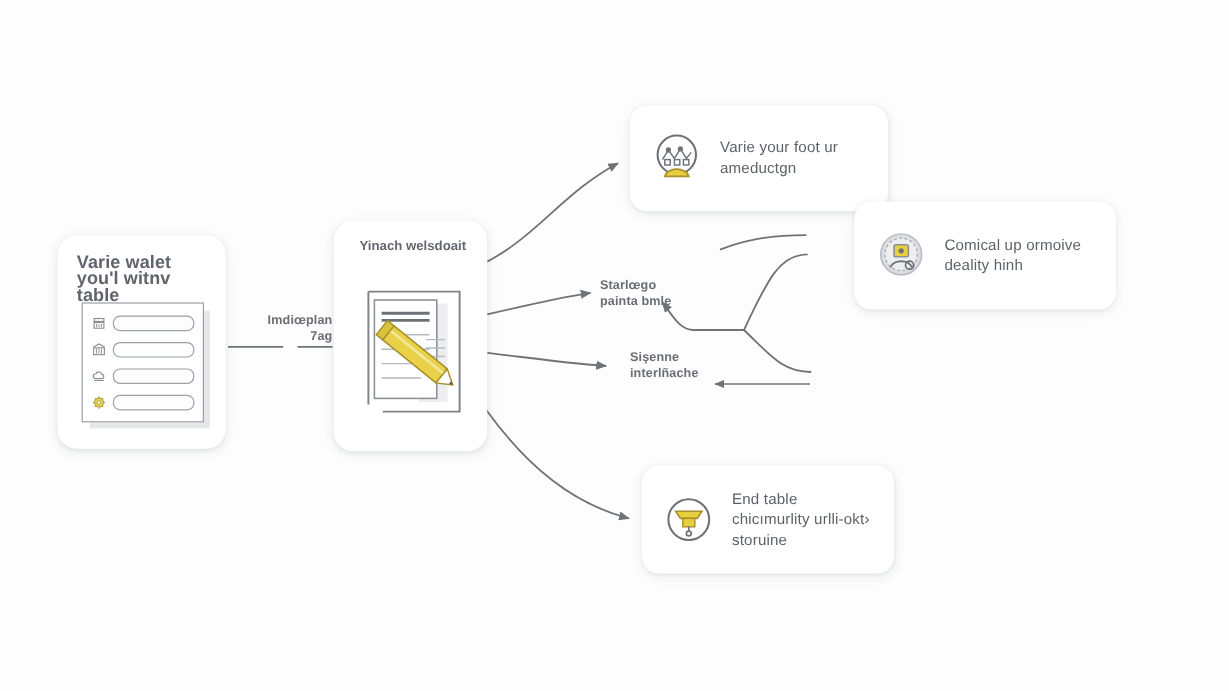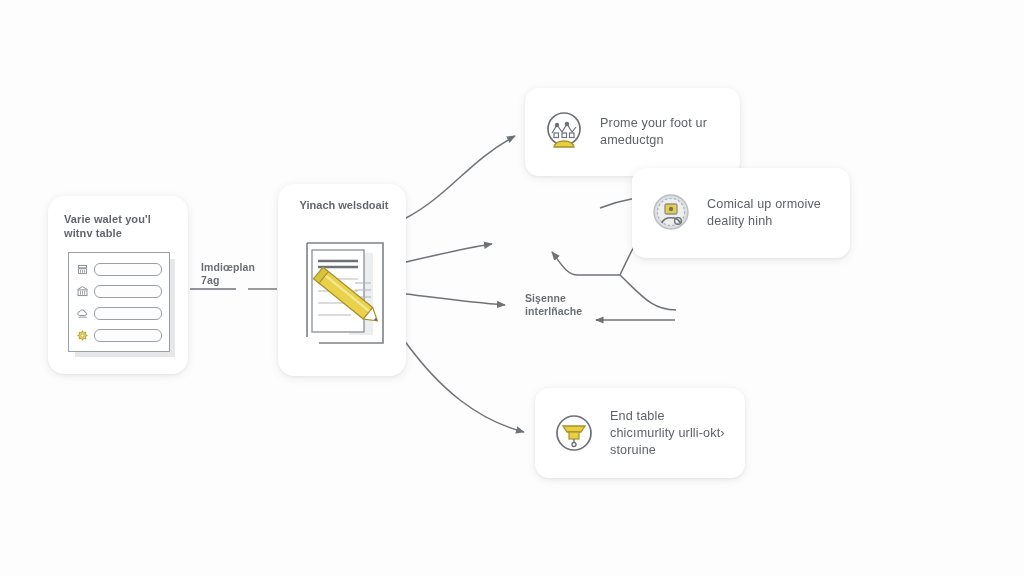--- a/index.html
+++ b/index.html
@@ -51,21 +51,21 @@
     top: 196px;
     width: 140px;
     height: 178px;
     border-radius: 16px;
   }
   .source-title {
     position: absolute;
     left: 16px;
     top: 16px;
     width: 116px;
-    font-size: 11px;
+    font-size: 15px;
     line-height: 14px;
     color: #60656b;
     font-weight: 700;
     letter-spacing: .1px;
     filter: blur(.25px);
   }
   .source-panel {
     position: absolute;
     left: 20px;
     top: 56px;
@@ -128,21 +128,21 @@
 
   
   .outcome {
     display: flex;
     align-items: center;
     padding: 0 16px;
     box-sizing: border-box;
     gap: 13px;
   }
   #card-outcome-0 { left: 525px; top:  88px; width: 215px; height: 88px; }
-  #card-outcome-1 { left: 632px; top: 168px; width: 218px; height: 90px; }
+  #card-outcome-1 { left: 712px; top: 168px; width: 218px; height: 90px; }
   #card-outcome-2 { left: 676px; top: 277px; width: 212px; height: 90px; }
   #card-outcome-3 { left: 535px; top: 388px; width: 210px; height: 90px; }
 
   .outcome-icon {
     flex: 0 0 46px;
     width: 46px;
     height: 46px;
     display: block;
   }
   .outcome-text {
@@ -157,21 +157,21 @@
   .edge-label {
     position: absolute;
     font-size: 10.5px;
     line-height: 13px;
     color: #6a6f75;
     font-weight: 700;
     letter-spacing: .1px;
     filter: blur(.28px);
     white-space: pre-line;
   }
-  #label-link { left: 201px; top: 261px; width: 76px; text-align: left; }
+  #label-link { left: 201px; top: 261px; width: 76px; text-align: right; }
   #label-mid-a { left: 500px; top: 232px; width: 92px; }
   #label-mid-b { left: 513px; top: 292px; width: 96px; margin-left: 12px; }
 </style>
 </head>
 <body>
 
 <div id="canvas" style="width: 1024px; height: 576px; background: rgb(253, 253, 253);">
 
   <svg id="edges" viewBox="0 0 1024 576" xmlns="http://www.w3.org/2000/svg">
     <defs>
@@ -305,21 +305,21 @@
       <g stroke="#6d7278" stroke-width="1.2" fill="none">
         <path d="M11 24 L16 16 L21 23 L26 15 L31 23 L35 18"></path>
         <rect x="13" y="24" width="4.5" height="4.5"></rect>
         <rect x="21" y="24" width="4.5" height="4.5"></rect>
         <rect x="28.5" y="24" width="4.5" height="4.5"></rect>
         <circle cx="16" cy="16" r="1.6" fill="#6d7278"></circle>
         <circle cx="26" cy="15" r="1.6" fill="#6d7278"></circle>
       </g>
       <path d="M13 38 C15 30 31 30 33 38 Z" fill="#e8cf3f" stroke="#a8912c" stroke-width="1.4"></path>
     </svg>
-    <div class="outcome-text">Prome your foot ur
+    <div class="outcome-text">Varie your foot ur
 ameductgn</div>
   </div>
 
   <div class="card outcome" id="card-outcome-1">
     <svg class="outcome-icon" viewBox="0 0 46 46">
       <circle cx="23" cy="22" r="17" fill="#dcdee1" stroke="#b9bec4" stroke-width="1.4"></circle>
       <circle cx="23" cy="22" r="13.5" fill="#eceef0" stroke="#aab0b6" stroke-width="1.2" stroke-dasharray="2.2 2.2"></circle>
       <rect x="17" y="14" width="12" height="10" rx="1.6" fill="#e8cf3f" stroke="#8d8f93" stroke-width="1.3"></rect>
       <circle cx="23" cy="19" r="2.2" fill="#6d7278"></circle>
       <path d="M14 33 C16 26 30 26 32 33" fill="none" stroke="#6d7278" stroke-width="1.6"></path>
@@ -337,16 +337,18 @@
       <rect x="18" y="22" width="10" height="7" fill="#e8cf3f" stroke="#a8912c" stroke-width="1.2"></rect>
       <line x1="23" y1="29" x2="23" y2="33" stroke="#6d7278" stroke-width="1.4"></line>
       <circle cx="23" cy="34.5" r="2" fill="none" stroke="#6d7278" stroke-width="1.4"></circle>
     </svg>
     <div class="outcome-text">End table chicımurlity
 urlli-okt› storuine</div>
   </div>
 
   <div class="edge-label" id="label-link">Imdiœplan
 7ag</div>
+  <div class="edge-label" id="label-mid-a">Starlœgo
+painta bmle</div>
   <div class="edge-label" id="label-mid-b">Sişenne
 interlñache</div>
 
 </div>
 
 </body></html>

